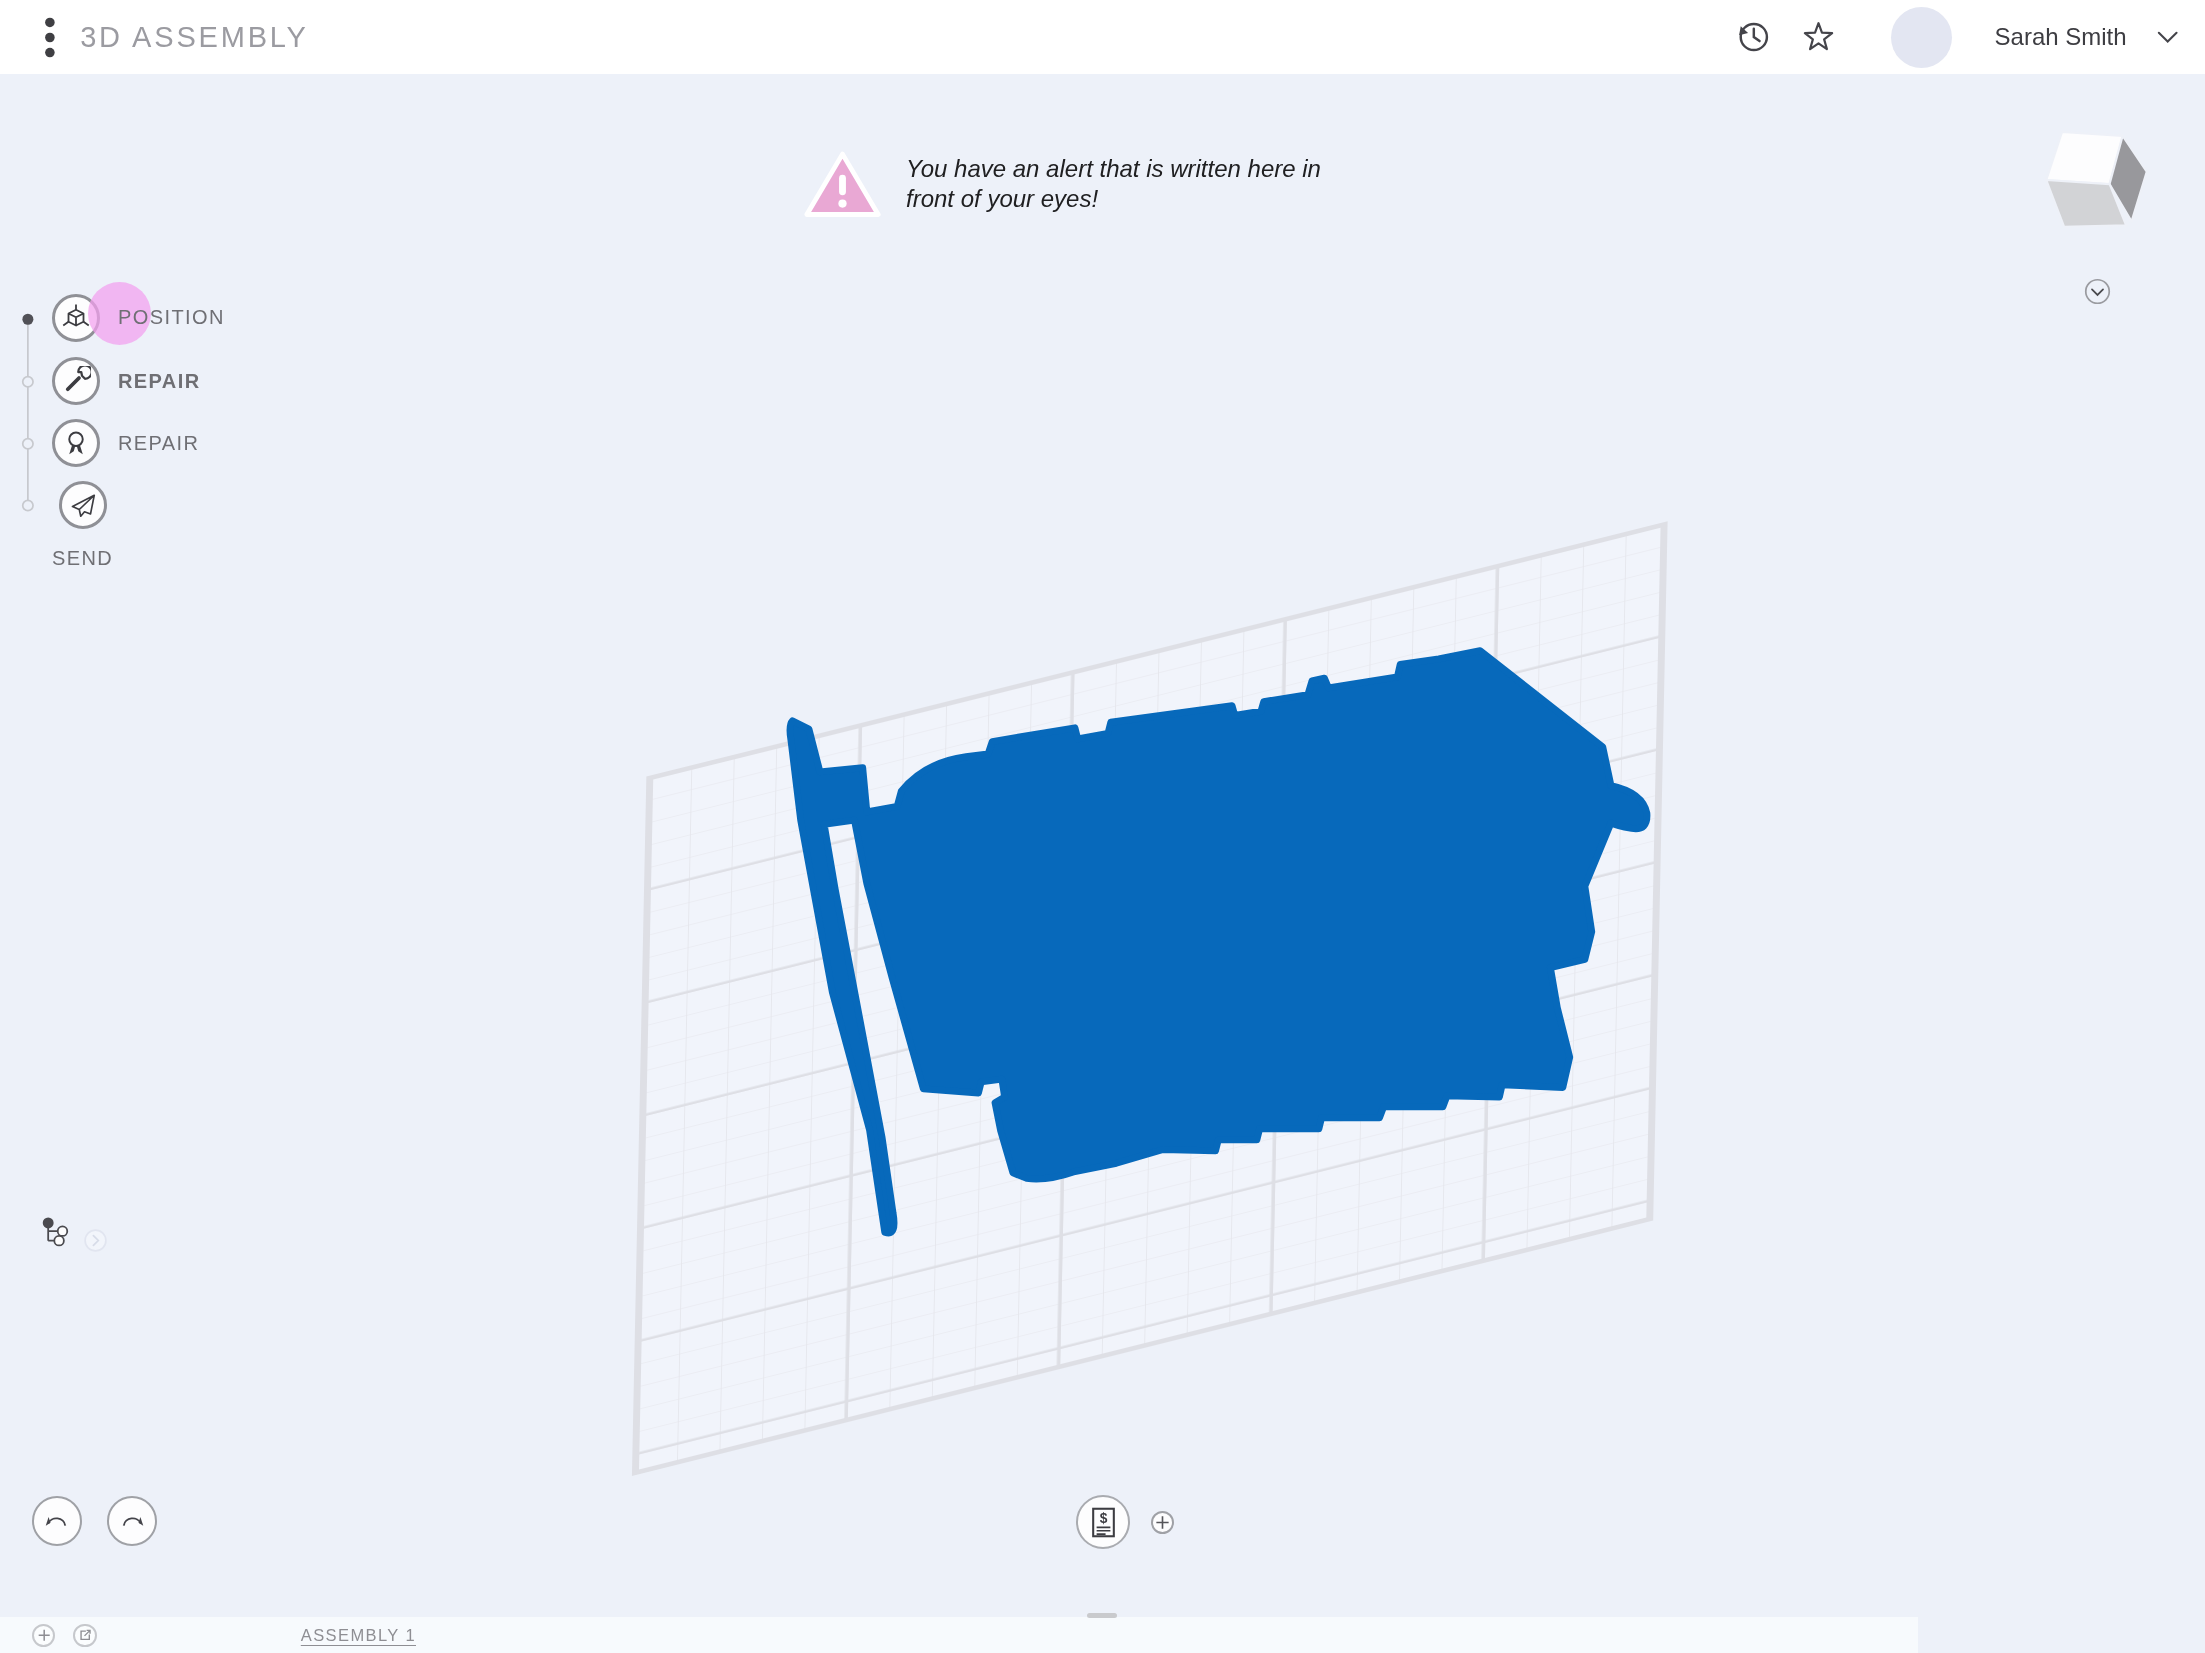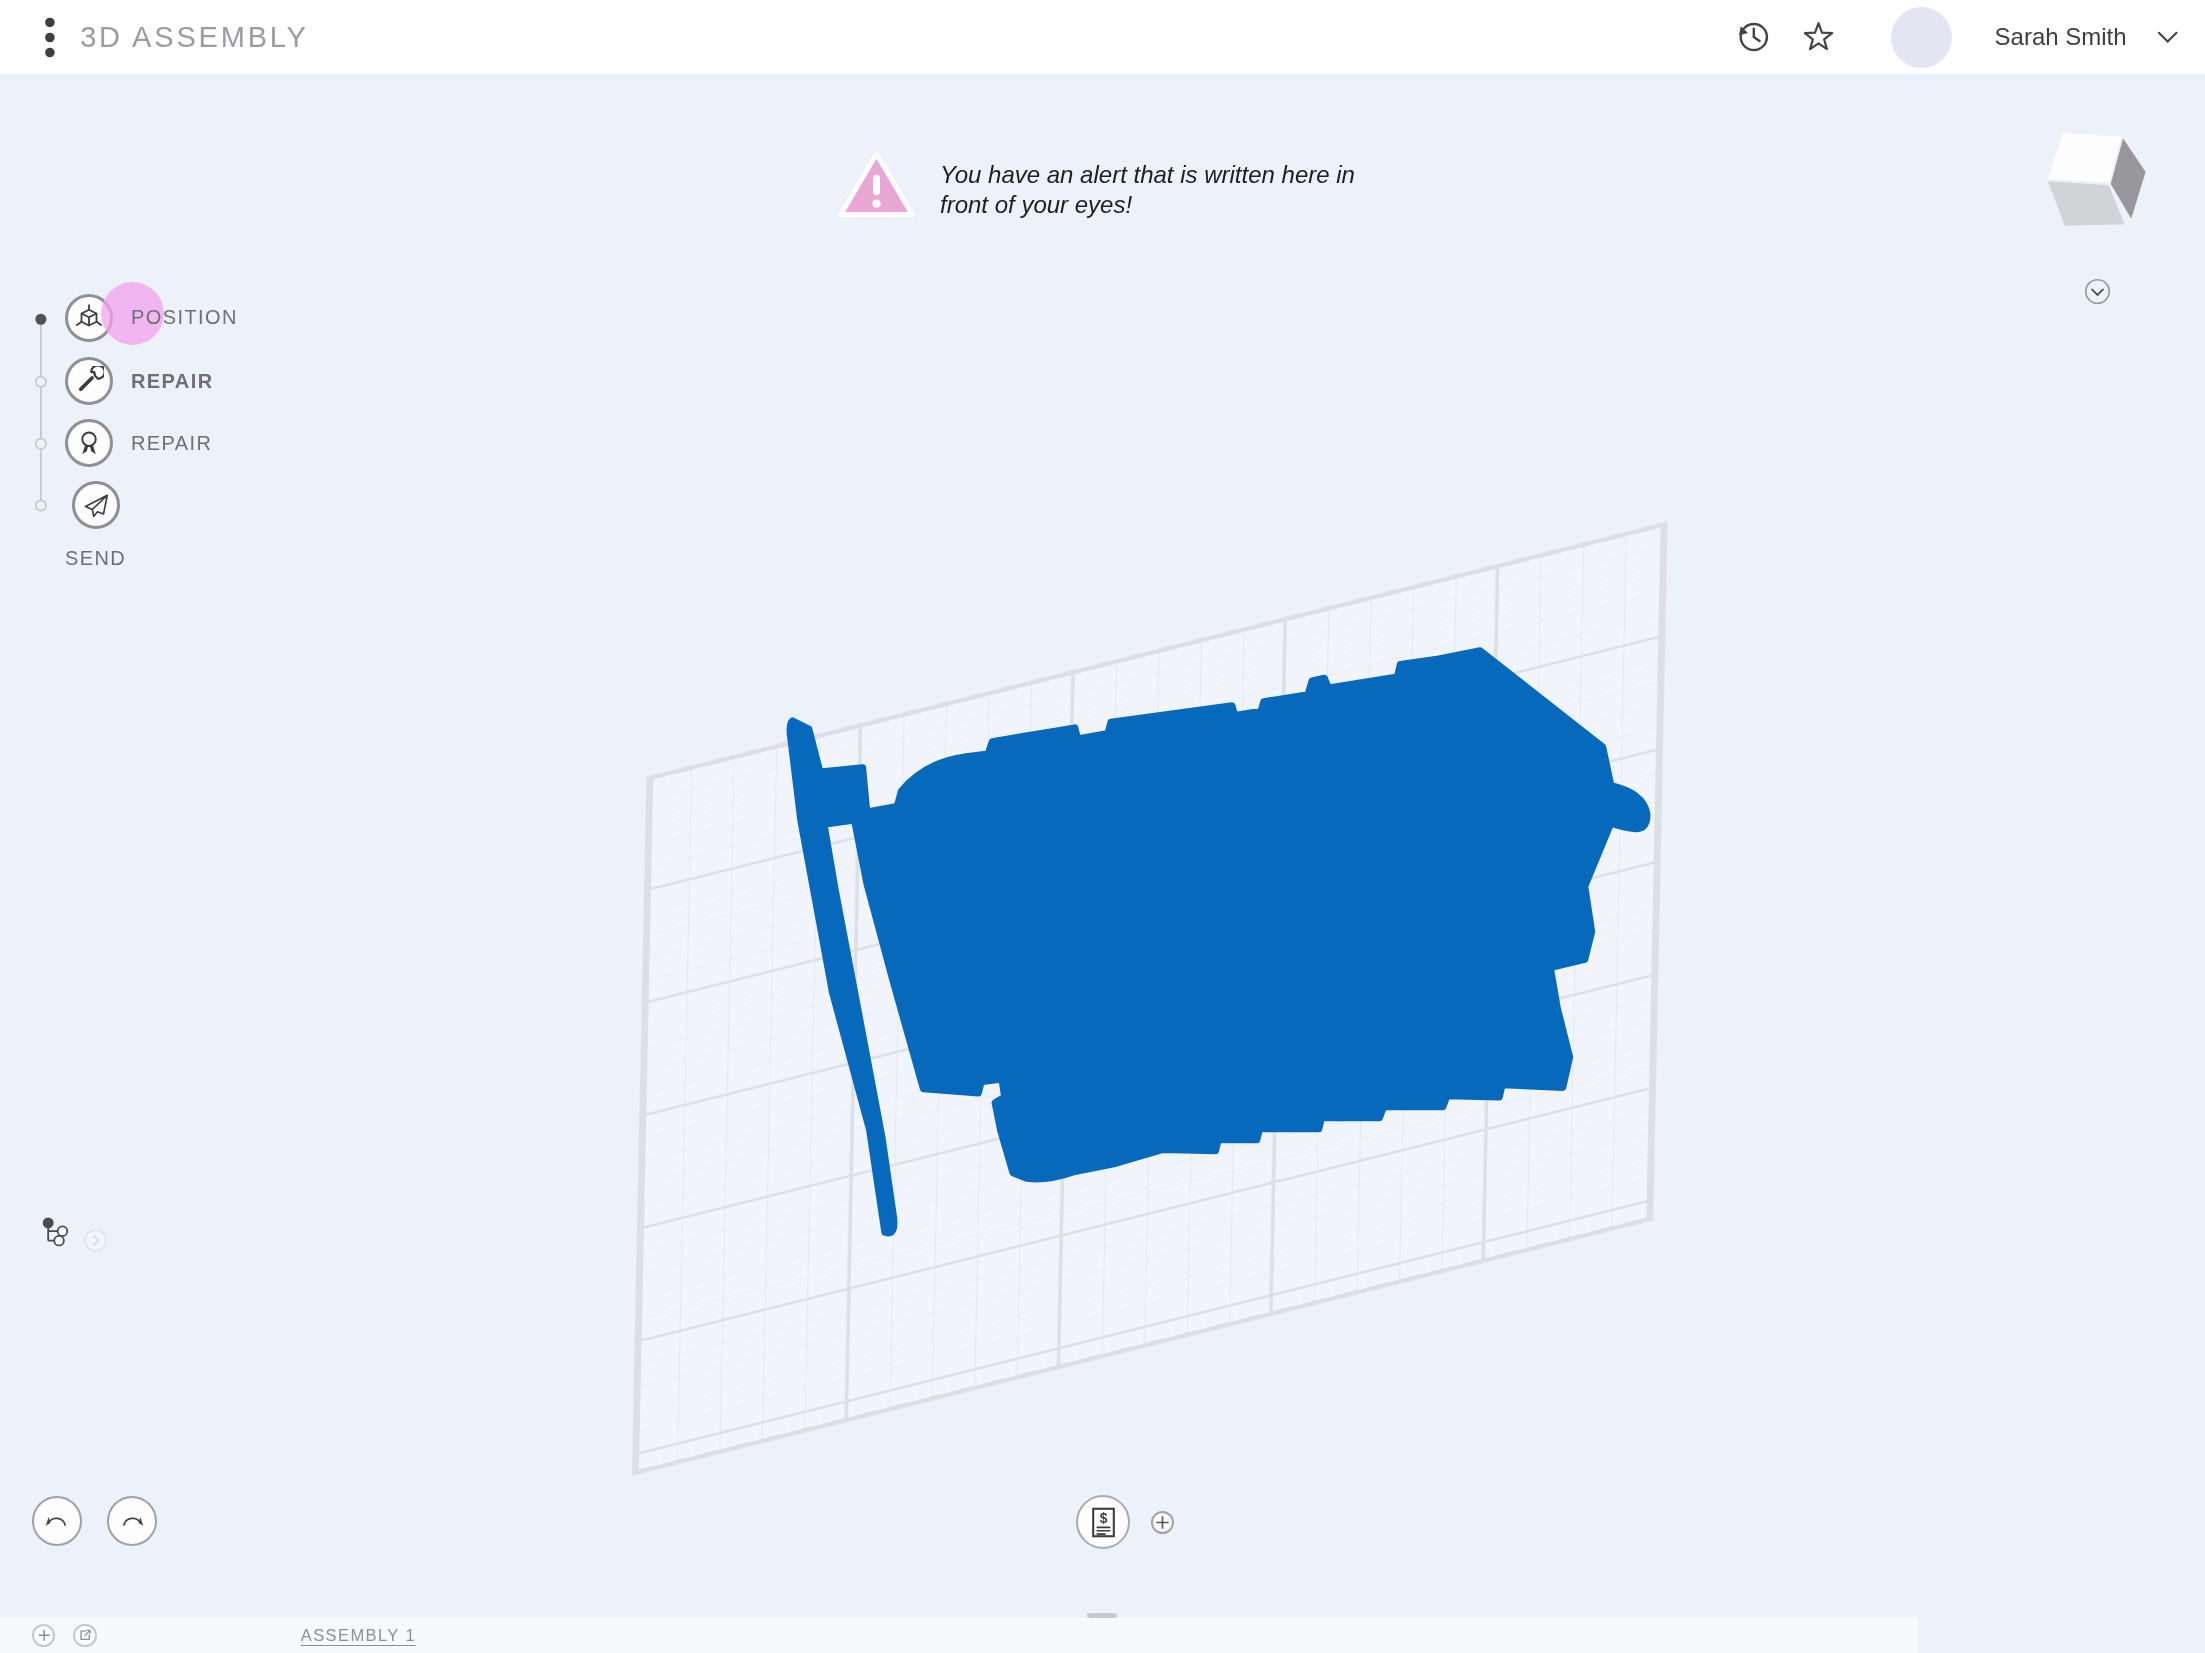--- a/index.html
+++ b/index.html
@@ -11,25 +11,25 @@
   
   .header { position:absolute; top:0; left:0; width:2205px; height:74px; background:#ffffff; z-index:40; display:flex; align-items:center; }
   .header-left { display:flex; align-items:center; padding-left:43px; gap:23.4px; }
   .kebab { width:13.8px; height:41px; cursor:pointer; }
   .app-title { font-size:29px; color:#9b9ba1; letter-spacing:2.8px; font-weight:400; }
   .header-right { position:absolute; right:26px; top:0; height:74px; display:flex; align-items:center; gap:29px; }
   .avatar { width:61px; height:61px; border-radius:50%; background:#e3e6f2; margin-left:25px; }
   .user-name { font-size:24px; color:#3d3d42; margin-left:14px; }
 
   
-  .alert { position:absolute; left:838px; top:150px; display:flex; align-items:flex-end; gap:25px; z-index:20; }
+  .alert { position:absolute; left:804px; top:150px; display:flex; align-items:flex-start; gap:25px; z-index:20; }
   .alert-text { font-size:24px; font-style:italic; color:#202022; line-height:1.25; max-width:441px; padding-top:4.1px; }
 
   
-  .steps { position:absolute; left:13px; top:289px; width:289px; height:276px; z-index:20; }
+  .steps { position:absolute; left:0; top:289px; width:289px; height:276px; z-index:20; }
   .rail { position:absolute; left:20.7px; top:15px; }
   .step-row { position:absolute; left:52px; display:flex; align-items:center; gap:18px; }
   .step-circle { width:48px; height:48px; border-radius:50%; background:#fdfdfe; border:3.4px solid #8f9096; display:flex; align-items:center; justify-content:center; cursor:pointer; position:relative; z-index:2; }
   .step-label { font-size:20px; color:#6f6f74; letter-spacing:1.4px; position:relative; z-index:4; }
   .touch-highlight { position:absolute; left:88px; top:-6.9px; width:63px; height:63px; border-radius:50%; background:rgba(243,160,238,0.72); z-index:3; pointer-events:none; }
 
   
   .canvas-svg { position:absolute; left:0; top:0; z-index:1; }
 
   

